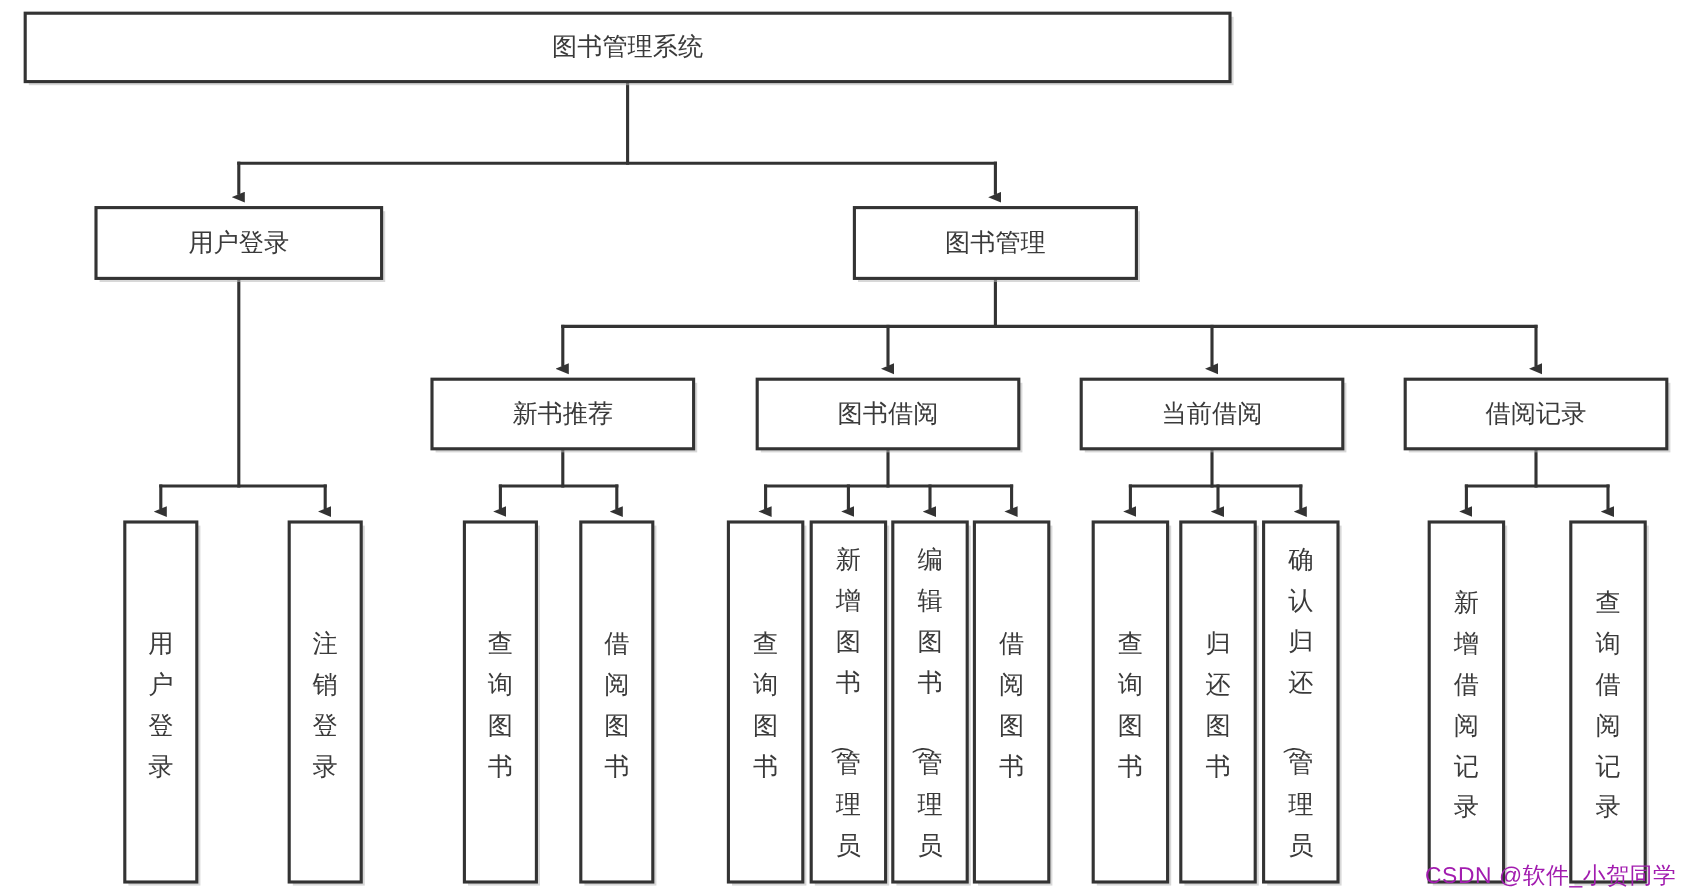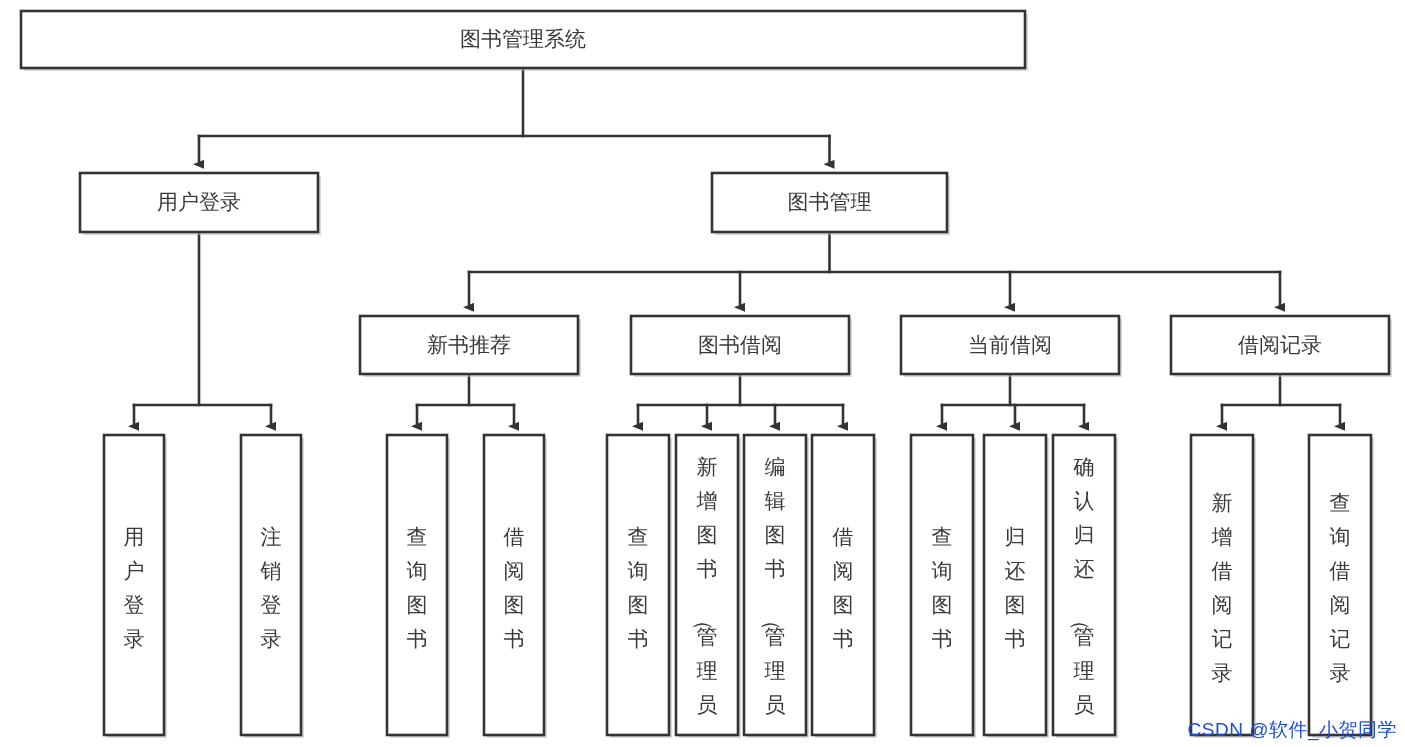--- a/index.html
+++ b/index.html
@@ -55,21 +55,21 @@
     font-size: 21px;
     fill: #3a3a3a;
     text-anchor: middle;
   }
   .watermark {
     position: absolute;
     right: 8px;
     bottom: 4px;
     font-family: "Liberation Sans", "DejaVu Sans", sans-serif;
     font-size: 19px;
-    color: #1d4ed8;
+    color: #a21caf;
     letter-spacing: 0.5px;
     white-space: nowrap;
     user-select: none;
   }
 </style>
 </head>
 <body>
 
 <div id="diagram-root">
   <svg class="diagram-canvas" id="diagram-canvas" viewBox="0 0 1405 747" xmlns="http://www.w3.org/2000/svg">

